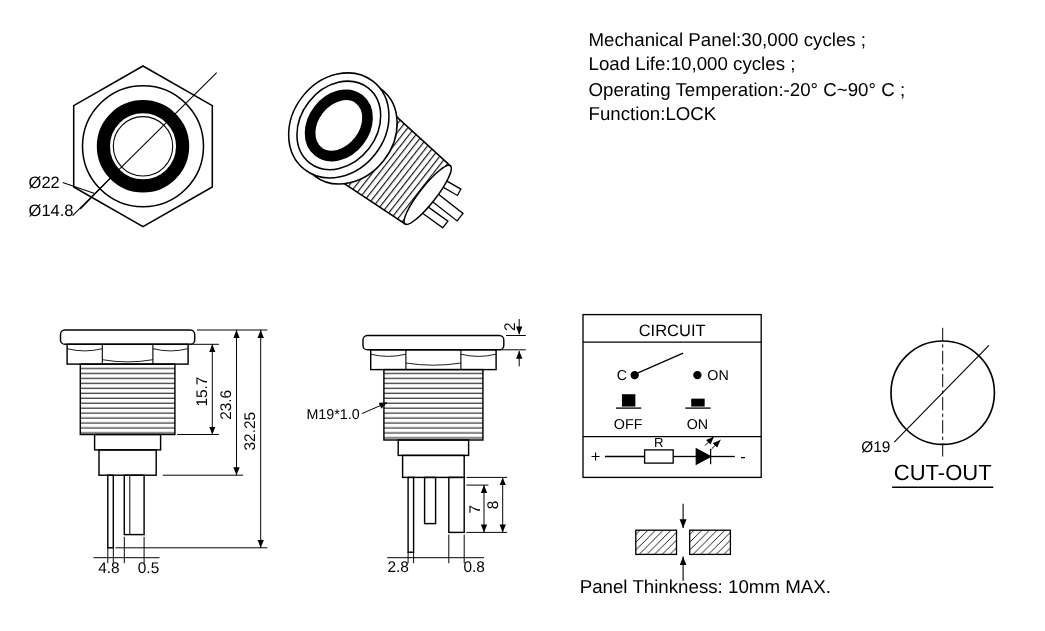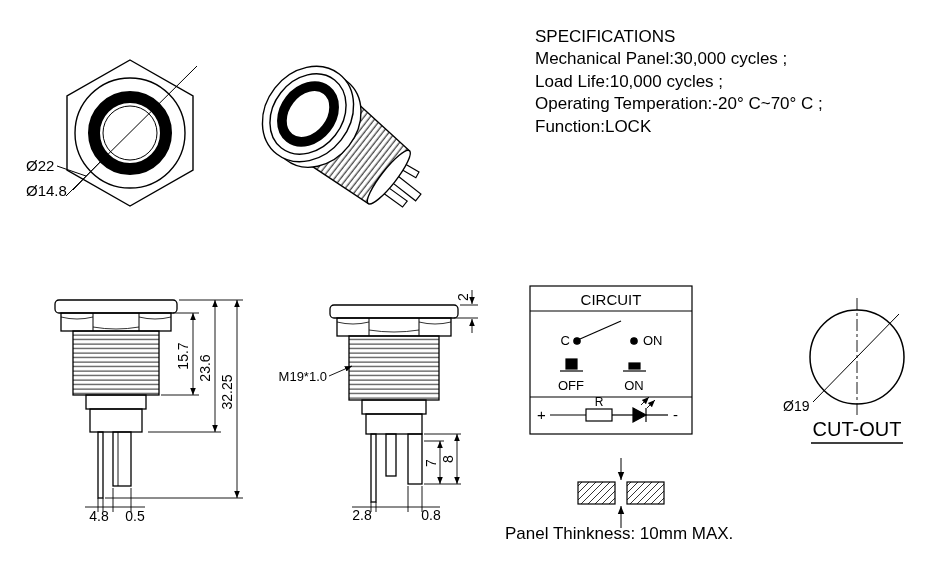--- a/index.html
+++ b/index.html
@@ -4,21 +4,21 @@
 <style>
   html,body{margin:0;padding:0;}
   body{
     width:950px;height:574px;position:relative;background:#ffffff;
     font-family:"Liberation Sans",sans-serif;color:#000;overflow:hidden;
   }
   #drawing{position:absolute;left:0;top:0;}
   svg text{font-family:"Liberation Sans",sans-serif;fill:#000;}
   .specs{position:absolute;left:535px;top:26px;font-size:17px;line-height:22.4px;}
   .specs .line{white-space:pre;}
-  .panel-note{position:absolute;left:505px;top:524px;font-size:17px;white-space:pre;}
+  .panel-note{position:absolute;left:527px;top:524px;font-size:17px;white-space:pre;}
 </style>
 </head>
 <body>
 
 <svg id="drawing" width="950" height="574" viewBox="0 0 950 574">
   <defs>
     <pattern id="pt-thread" width="10" height="4.5" patternUnits="userSpaceOnUse">
       <line x1="0" y1="2" x2="10" y2="2" stroke="#000" stroke-width="0.9"></line>
     </pattern>
     <pattern id="pt-hatch" width="7" height="7" patternUnits="userSpaceOnUse">
@@ -169,20 +169,19 @@
 
   <g stroke="#000" stroke-width="1.2">
     <rect x="578" y="482" width="37" height="22" fill="url(#pt-hatch)"></rect>
     <rect x="627" y="482" width="37" height="22" fill="url(#pt-hatch)"></rect>
     <line x1="621" y1="458" x2="621" y2="480" stroke-width="1" marker-end="url(#arr)"></line>
     <line x1="621" y1="528" x2="621" y2="506" stroke-width="1" marker-end="url(#arr)"></line>
   </g>
 </svg>
 
 <div class="specs">
-  <div class="line">SPECIFICATIONS</div>
   <div class="line">Mechanical Panel:30,000 cycles ;</div>
   <div class="line">Load Life:10,000 cycles ;</div>
-  <div class="line">Operating Temperation:-20° C~70° C ;</div>
+  <div class="line">Operating Temperation:-20° C~90° C ;</div>
   <div class="line">Function:LOCK</div>
 </div>
 
 <div class="panel-note">Panel Thinkness: 10mm MAX.</div>
 
 </body></html>

